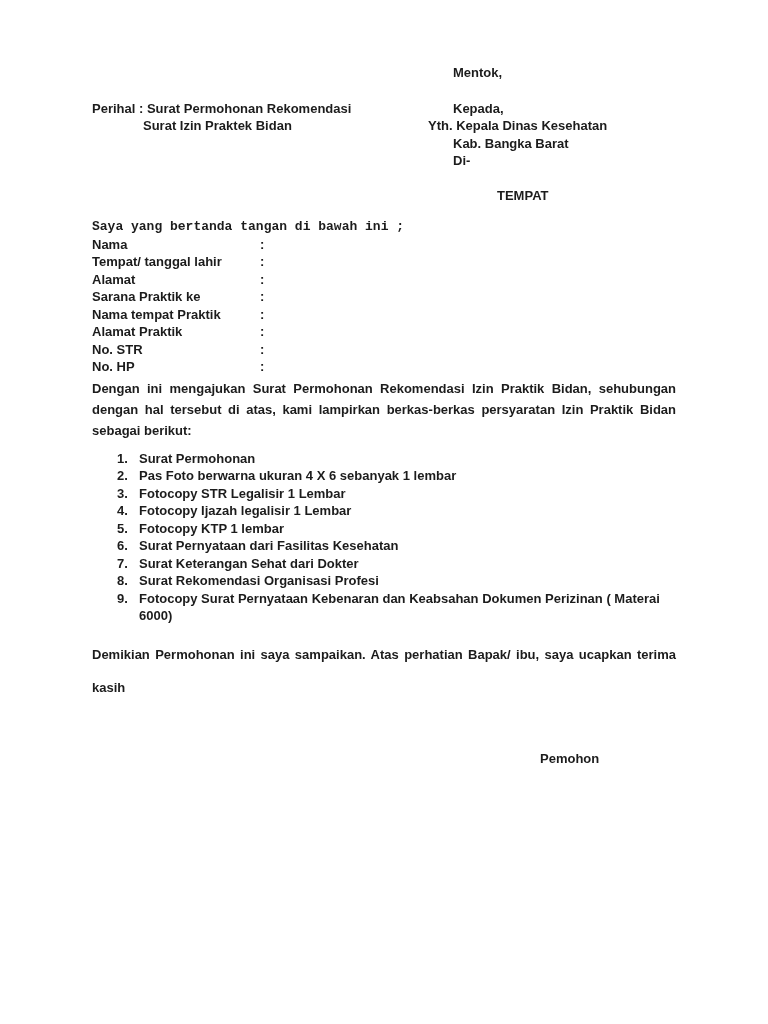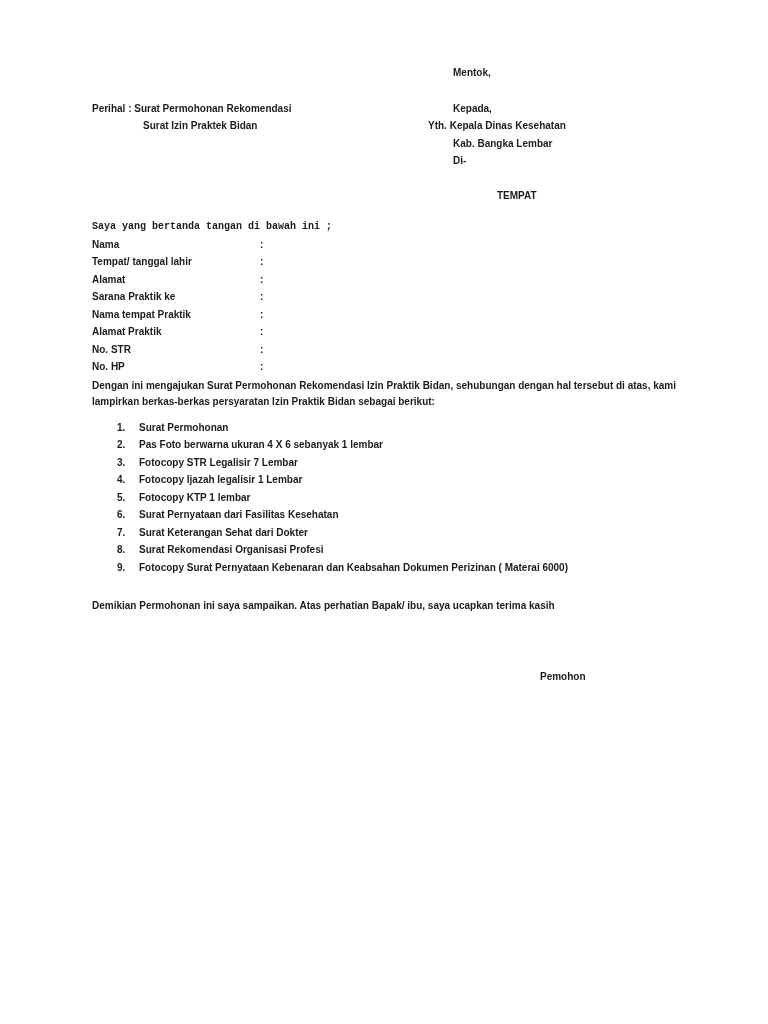--- a/index.html
+++ b/index.html
@@ -5,21 +5,21 @@
   * { margin: 0; padding: 0; box-sizing: border-box; }
   html, body { background: #ffffff; }
   .page {
     position: relative;
     width: 768px;
     height: 1024px;
     background: #ffffff;
     font-family: "Liberation Sans", sans-serif;
     font-weight: 700;
     color: #1c1c1c;
-    font-size: 10px;
+    font-size: 13px;
     line-height: 17.5px;
     overflow: hidden;
   }
   .content {
     position: absolute;
     top: 0; left: 0; right: 0; bottom: 0;
     padding: 0 92px;
   }
   .date-line {
     margin-top: 64px;
@@ -39,21 +39,21 @@
   .r-flush  { padding-left: 0; white-space: nowrap; }
   .r-tempat { padding-left: 69px; margin-top: 17px; white-space: nowrap; }
   .opening-line { margin-top: 14px; font-family: Liberation Mono, monospace; }
   .fields { margin-top: 0; }
   .field-row { display: flex; }
   .field-label { width: 168px; flex: 0 0 168px; }
   .field-colon { width: 14px; }
   .field-value { flex: 1; }
   .body-paragraph {
     margin-top: 2px;
-    line-height: 16px;
+    line-height: 21px;
     text-align: justify;
     text-justify: inter-word;
   }
   .attachments {
     margin-top: 9px;
     margin-left: 25px;
   }
   .list-item { display: flex; }
   .item-number { width: 22px; flex: 0 0 22px; }
   .item-text { max-width: 522px; }
@@ -78,21 +78,21 @@
     <div class="date-line">Mentok,</div>
 
     <div class="header-row">
       <div class="subject-block">
         <div class="subject-line1">Perihal : Surat Permohonan Rekomendasi</div>
         <div class="subject-line2">Surat Izin Praktek Bidan</div>
       </div>
       <div class="recipient-block">
         <div class="r-indent">Kepada,</div>
         <div class="r-flush">Yth. Kepala Dinas Kesehatan</div>
-        <div class="r-indent">Kab. Bangka Lembar</div>
+        <div class="r-indent">Kab. Bangka Barat</div>
         <div class="r-indent">Di-</div>
         <div class="r-tempat">TEMPAT</div>
       </div>
     </div>
 
     <div class="opening-line">Saya yang bertanda tangan di bawah ini ;</div>
 
     <div class="fields">
       <div class="field-row">
         <span class="field-label">Nama</span>
@@ -142,21 +142,21 @@
       <div class="list-item">
         <span class="item-number">1.</span>
         <span class="item-text">Surat Permohonan</span>
       </div>
       <div class="list-item">
         <span class="item-number">2.</span>
         <span class="item-text">Pas Foto berwarna ukuran 4 X 6 sebanyak 1 lembar</span>
       </div>
       <div class="list-item">
         <span class="item-number">3.</span>
-        <span class="item-text">Fotocopy STR Legalisir 7 Lembar</span>
+        <span class="item-text">Fotocopy STR Legalisir 1 Lembar</span>
       </div>
       <div class="list-item">
         <span class="item-number">4.</span>
         <span class="item-text">Fotocopy Ijazah legalisir 1 Lembar</span>
       </div>
       <div class="list-item">
         <span class="item-number">5.</span>
         <span class="item-text">Fotocopy KTP 1 lembar</span>
       </div>
       <div class="list-item">

